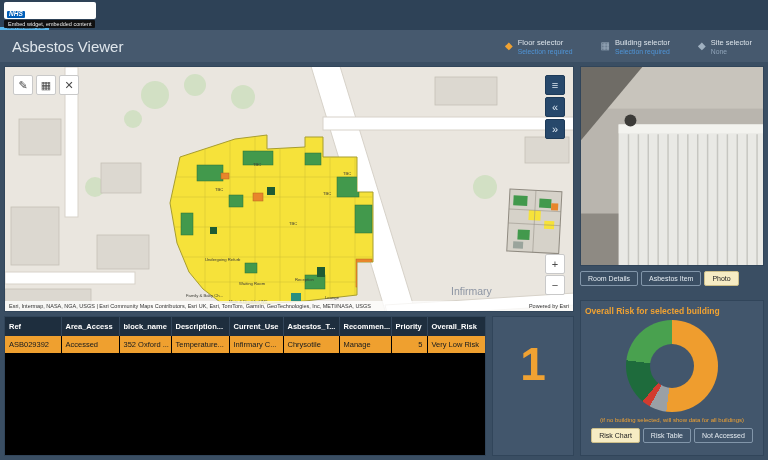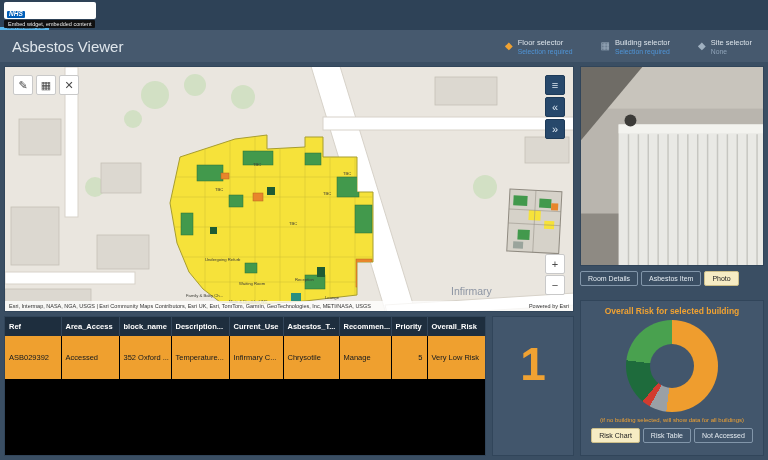--- a/index.html
+++ b/index.html
@@ -44,32 +44,32 @@
 
   
   .photo-wrap{position:absolute;left:580px;top:66px;width:184px;height:228px}
   .photo-img{width:184px;height:200px;border:1px solid #31455a;display:block}
   .photo-tabs{display:flex;gap:3px;margin-top:5px}
   .pill{font-size:7px;padding:3px 7px;border:1px solid #8296aa;color:#e4ebf1;background:transparent;border-radius:2px;cursor:pointer;font-family:inherit;white-space:nowrap}
   .pill.active{background:#f6ecc4;color:#222;border-color:#cdbf8a}
 
   
   .risk-panel{left:580px;top:300px;width:184px;height:156px;padding:5px 4px 4px}
-  .risk-title{color:#f0a232;font-weight:bold;font-size:8.5px;text-align:center}
+  .risk-title{color:#f0a232;font-weight:bold;font-size:8.5px;}
   .donut-wrap{display:flex;justify-content:center;margin-top:4px}
   .donut{width:92px;height:92px;border-radius:50%;position:relative}
   .donut-hole{position:absolute;left:24px;top:24px;width:44px;height:44px;border-radius:50%;background:#42566c}
   .risk-note{color:#f0a232;font-size:6px;text-align:center;margin-top:5px}
   .risk-buttons{display:flex;gap:3px;justify-content:center;margin-top:5px}
 
   
   .table-panel{left:4px;top:316px;width:482px;height:140px;background:#000000;overflow:hidden;padding:0}
   table{border-collapse:collapse;width:100%;table-layout:fixed}
   th{background:#1e2e3e;color:#fff;font-size:7.5px;text-align:left;padding:5px 4px;border-right:1px solid #33465a;white-space:nowrap;overflow:hidden;font-weight:bold}
-  td{font-size:7.5px;padding:17px 4px;border-right:1px solid rgba(0,0,0,.15);white-space:nowrap;overflow:hidden}
+  td{font-size:7.5px;padding:4px 4px;border-right:1px solid rgba(0,0,0,.15);white-space:nowrap;overflow:hidden}
   tr.sel-row{background:#efa02f;color:#14191f}
 
   
   .count-panel{left:492px;top:316px;width:82px;height:140px;padding:8px 4px;display:flex;flex-direction:column;align-items:center}
   .count-label{color:#f0a232;font-weight:bold;font-size:10.5px;text-align:center;line-height:1.25}
   .count-value{color:#f0a232;font-weight:bold;font-size:46px;margin-top:12px}
 </style>
 </head>
 <body>
 

